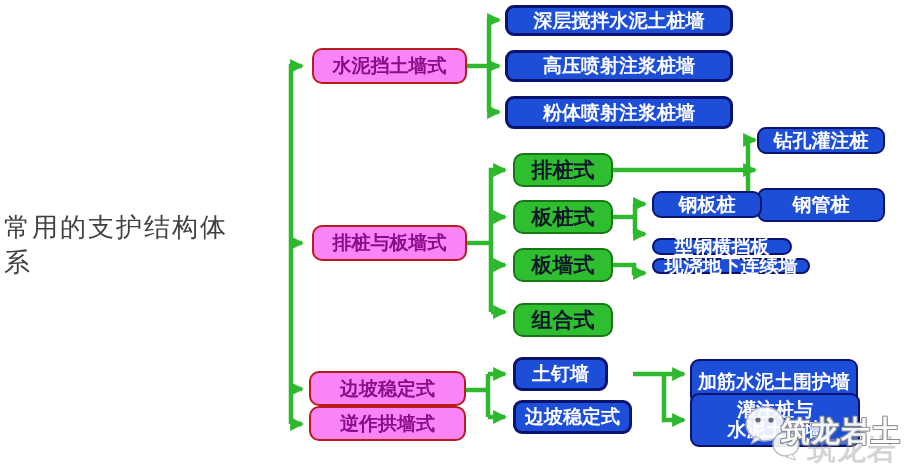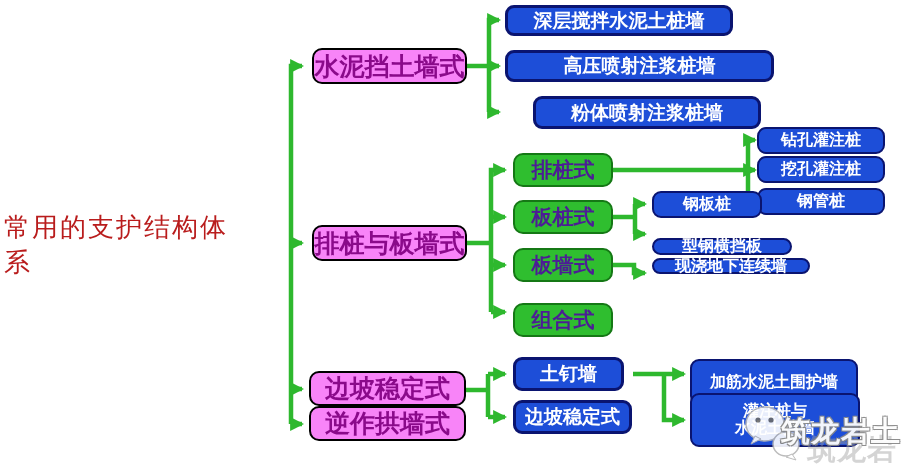--- a/index.html
+++ b/index.html
@@ -7,34 +7,34 @@
     position:relative;width:908px;height:467px;background:#ffffff;overflow:hidden;
     font-family:"Liberation Sans","DejaVu Sans",sans-serif;
   }
   #wires{position:absolute;left:0;top:0;width:908px;height:467px;}
   .node{
     position:absolute;display:flex;align-items:center;justify-content:center;
     box-sizing:border-box;font-weight:bold;border-radius:9px;text-align:center;
     line-height:1.05;white-space:nowrap;
   }
   .pink{
-    background:#f884f8;border:2px solid #000000;color:#8a0a8a;
-    font-size:25px;border-radius:10px;
+    background:#f884f8;border:2px solid #b91c1c;color:#8a0a8a;
+    font-size:19px;border-radius:10px;
   }
   .green{
-    background:#2fbe2f;border:2px solid #157815;color:#4c1d95;
+    background:#2fbe2f;border:2px solid #157815;color:#0f172a;
     font-size:21px;border-radius:10px;
   }
   .blue{
     background:#1d4ed8;border:3px solid #0a1470;color:#ffffff;font-size:19px;
   }
-  .blue.sm{font-size:16px;border-width:2px;}
+  .blue.sm{font-size:19px;border-width:2px;}
   .two-line{flex-direction:column;white-space:normal;}
   #root-label{
-    position:absolute;left:4px;top:210px;width:240px;color:#b91c1c;
+    position:absolute;left:4px;top:210px;width:240px;color:#404040;
     font-family:"Liberation Serif","DejaVu Serif",serif;
     font-size:26px;letter-spacing:2px;font-weight:normal;
   }
   #watermark{position:absolute;left:735px;top:400px;width:173px;height:64px;pointer-events:none;}
   .wm-main{
     position:absolute;left:46px;top:12px;font-size:29px;font-weight:bold;color:#fdfdfd;
     letter-spacing:1px;opacity:.95;
     text-shadow:-1px -1px 0 #8a8a8a,1px -1px 0 #8a8a8a,-1px 1px 0 #8a8a8a,1px 1px 0 #8a8a8a;
   }
   .wm-shadow{
@@ -95,38 +95,37 @@
   </svg>
 
   <div id="root-label">常用的支护结构体系</div>
 
   <div class="node pink" style="left:312px;top:48px;width:155px;height:36px;">水泥挡土墙式</div>
   <div class="node pink" style="left:309px;top:371px;width:157px;height:35px;">边坡稳定式</div>
   <div class="node pink" style="left:312px;top:225px;width:155px;height:36px;">排桩与板墙式</div>
   <div class="node pink" style="left:309px;top:406px;width:157px;height:35px;">逆作拱墙式</div>
 
   <div class="node blue" style="left:505px;top:5px;width:228px;height:31px;">深层搅拌水泥土桩墙</div>
-  <div class="node blue" style="left:505px;top:50px;width:269px;height:32px;">高压喷射注浆桩墙</div>
-  <div class="node blue" style="left:533px;top:96px;width:228px;height:33px;">粉体喷射注浆桩墙</div>
+  <div class="node blue" style="left:505px;top:50px;width:228px;height:32px;">高压喷射注浆桩墙</div>
+  <div class="node blue" style="left:505px;top:96px;width:228px;height:33px;">粉体喷射注浆桩墙</div>
 
   <div class="node green" style="left:513px;top:153px;width:100px;height:34px;">排桩式</div>
   <div class="node green" style="left:513px;top:248px;width:100px;height:34px;">板墙式</div>
   <div class="node green" style="left:513px;top:200px;width:100px;height:34px;">板桩式</div>
   <div class="node green" style="left:513px;top:295px;width:100px;height:34px;margin-top:8px;">组合式</div>
 
   <div class="node blue sm" style="left:757px;top:127px;width:128px;height:27px;">钻孔灌注桩</div>
-  <div class="node blue sm" style="left:757px;top:156px;width:128px;height:27px;">挖孔灌注桩</div>
-  <div class="node blue sm" style="left:757px;top:188px;width:128px;height:27px;">钢管桩</div>
+  <div class="node blue sm" style="left:757px;top:188px;width:128px;height:34px;">钢管桩</div>
 
   <div class="node blue sm" style="left:652px;top:191px;width:110px;height:27px;">钢板桩</div>
   <div class="node blue sm" style="left:652px;top:238px;width:140px;height:17px;font-family:Liberation Serif, serif;">型钢横挡板</div>
 
   <div class="node blue sm" style="left:652px;top:258px;width:158px;height:16px;text-align:center;">现浇地下连续墙</div>
 
-  <div class="node blue" style="left:513px;top:357px;width:111px;height:34px;">土钉墙</div>
+  <div class="node blue" style="left:513px;top:357px;width:95px;height:34px;">土钉墙</div>
   <div class="node blue" style="left:513px;top:400px;width:119px;height:34px;">边坡稳定式</div>
 
   <div class="node blue sm" style="left:690px;top:359px;width:168px;height:46px;">加筋水泥土围护墙</div>
   <div class="node blue sm two-line" style="left:690px;top:393px;width:170px;height:54px;">
     <span>灌注桩与</span>
     <span>水泥土挡墙</span>
   </div>
 
   <div id="watermark">
     <svg width="62" height="60" viewBox="0 0 62 60" style="position:absolute;left:6px;top:2px;opacity:.9;">

